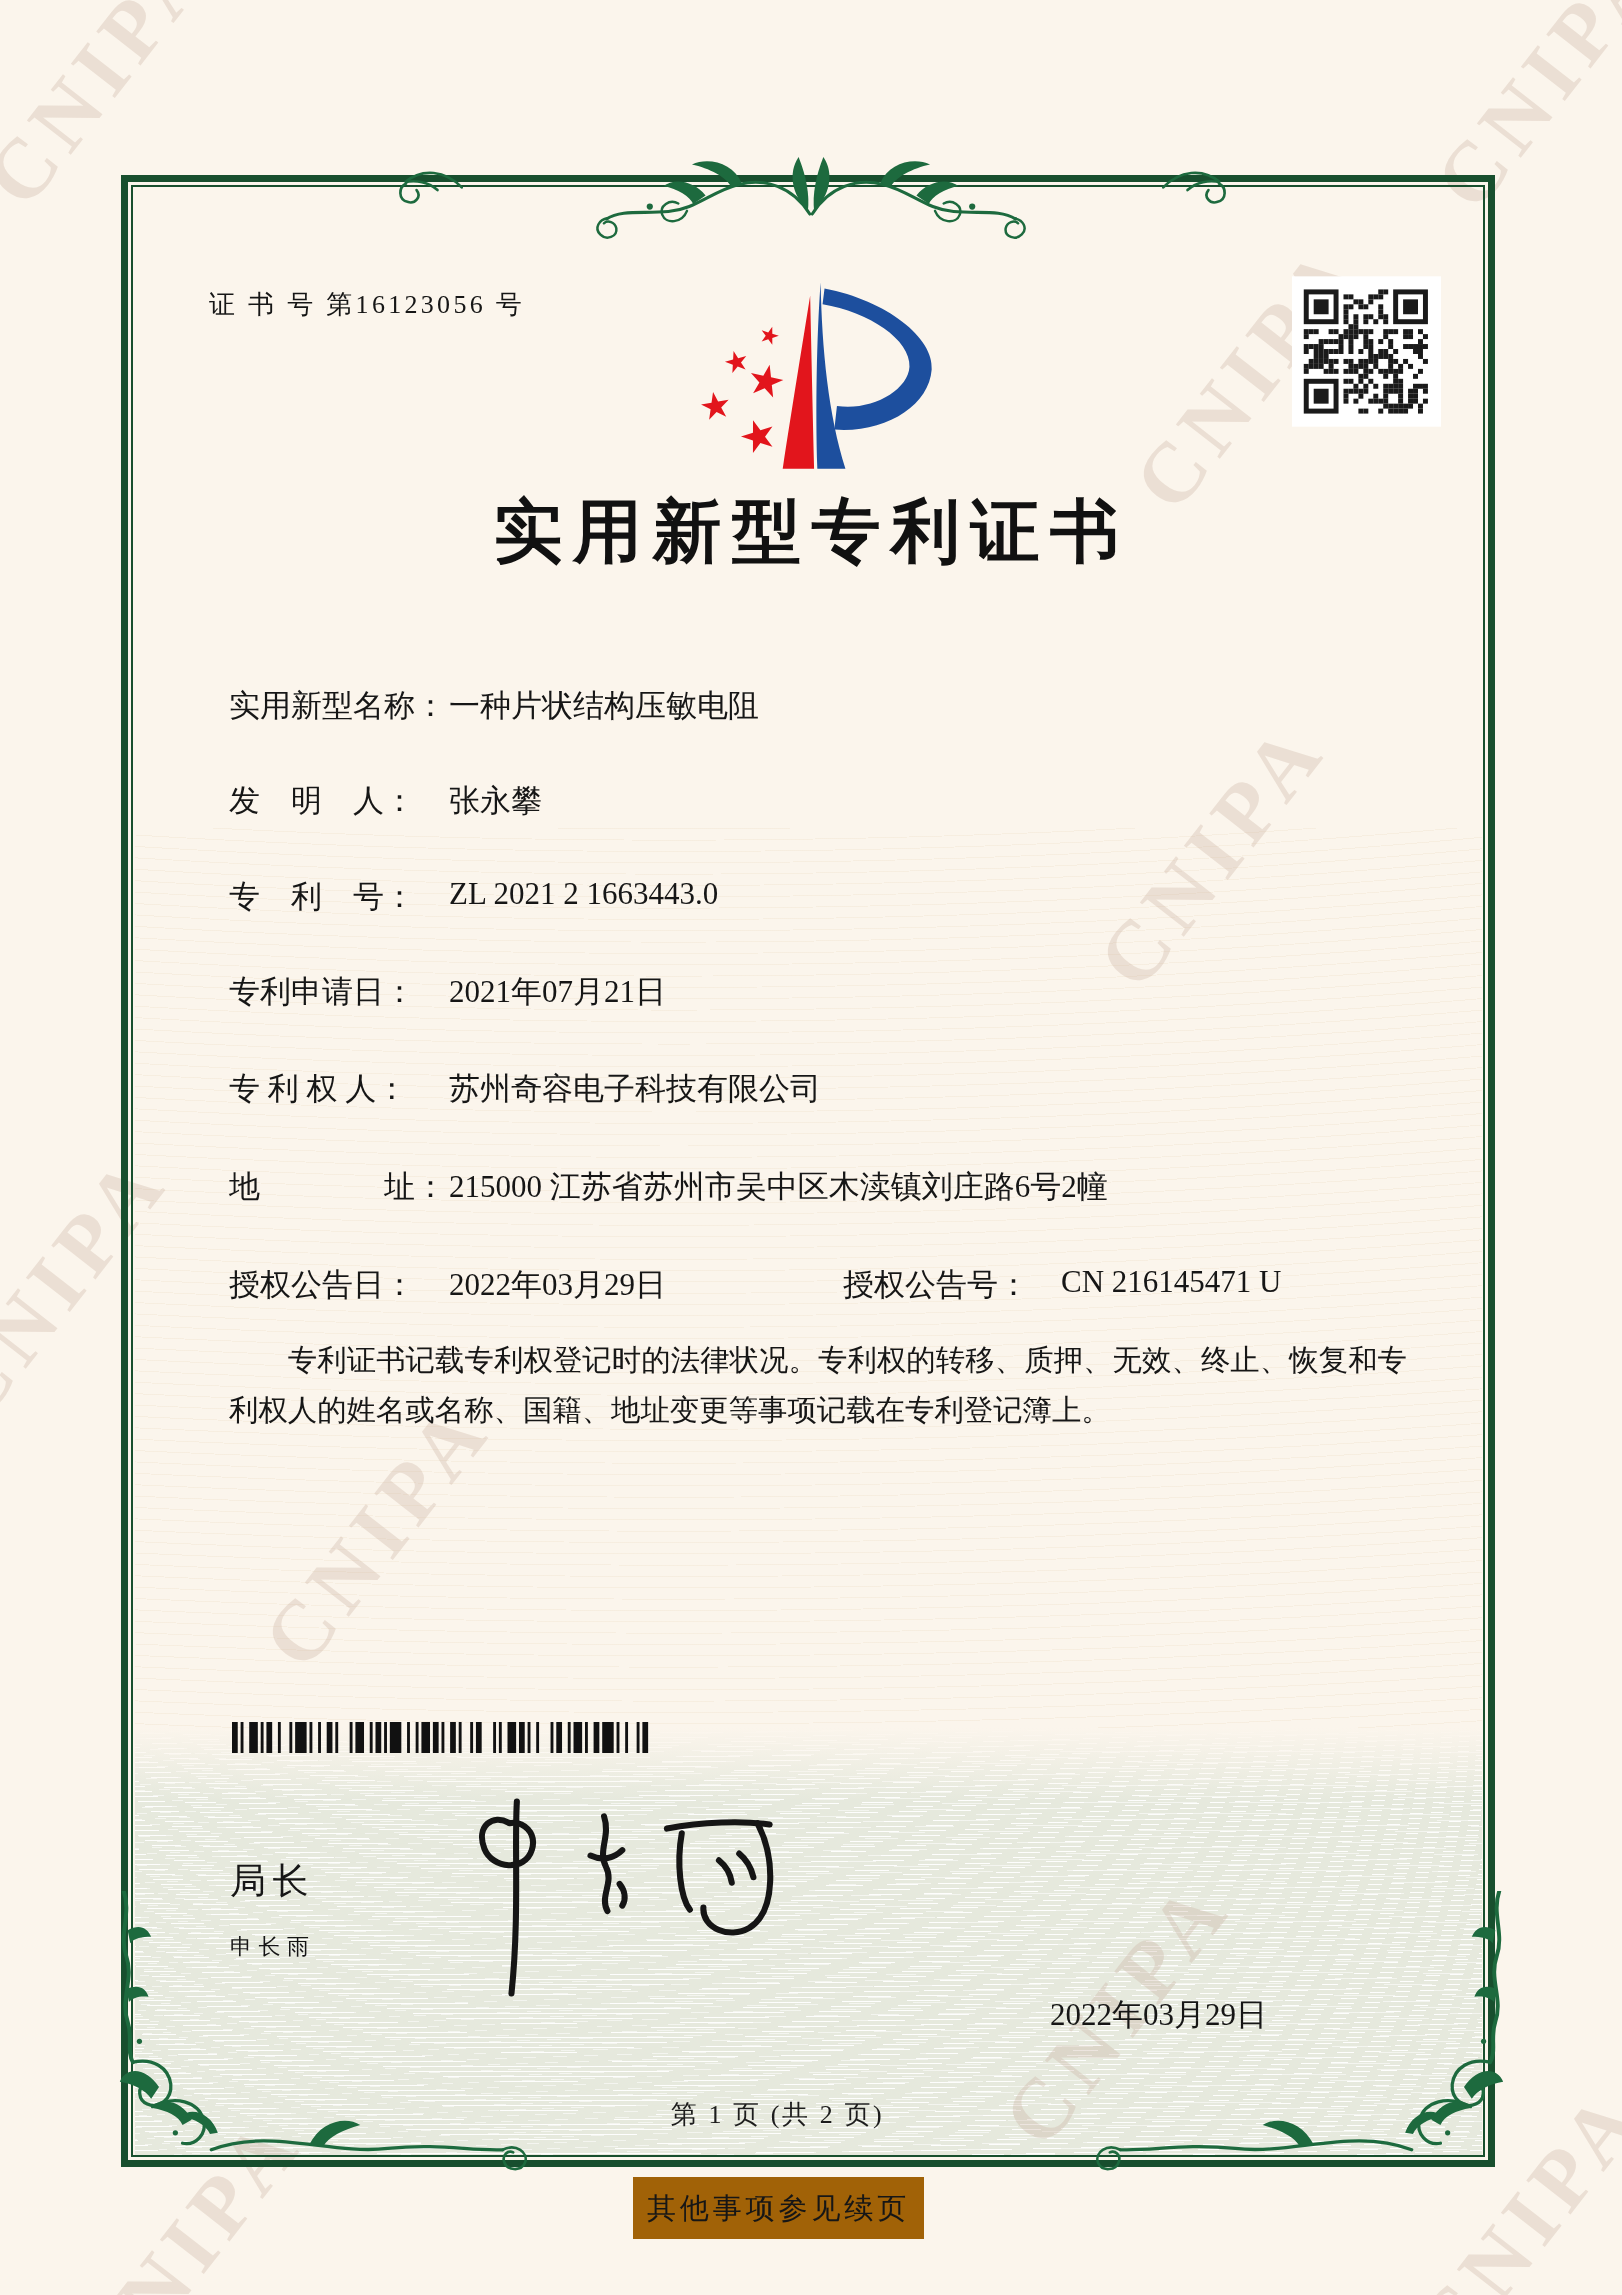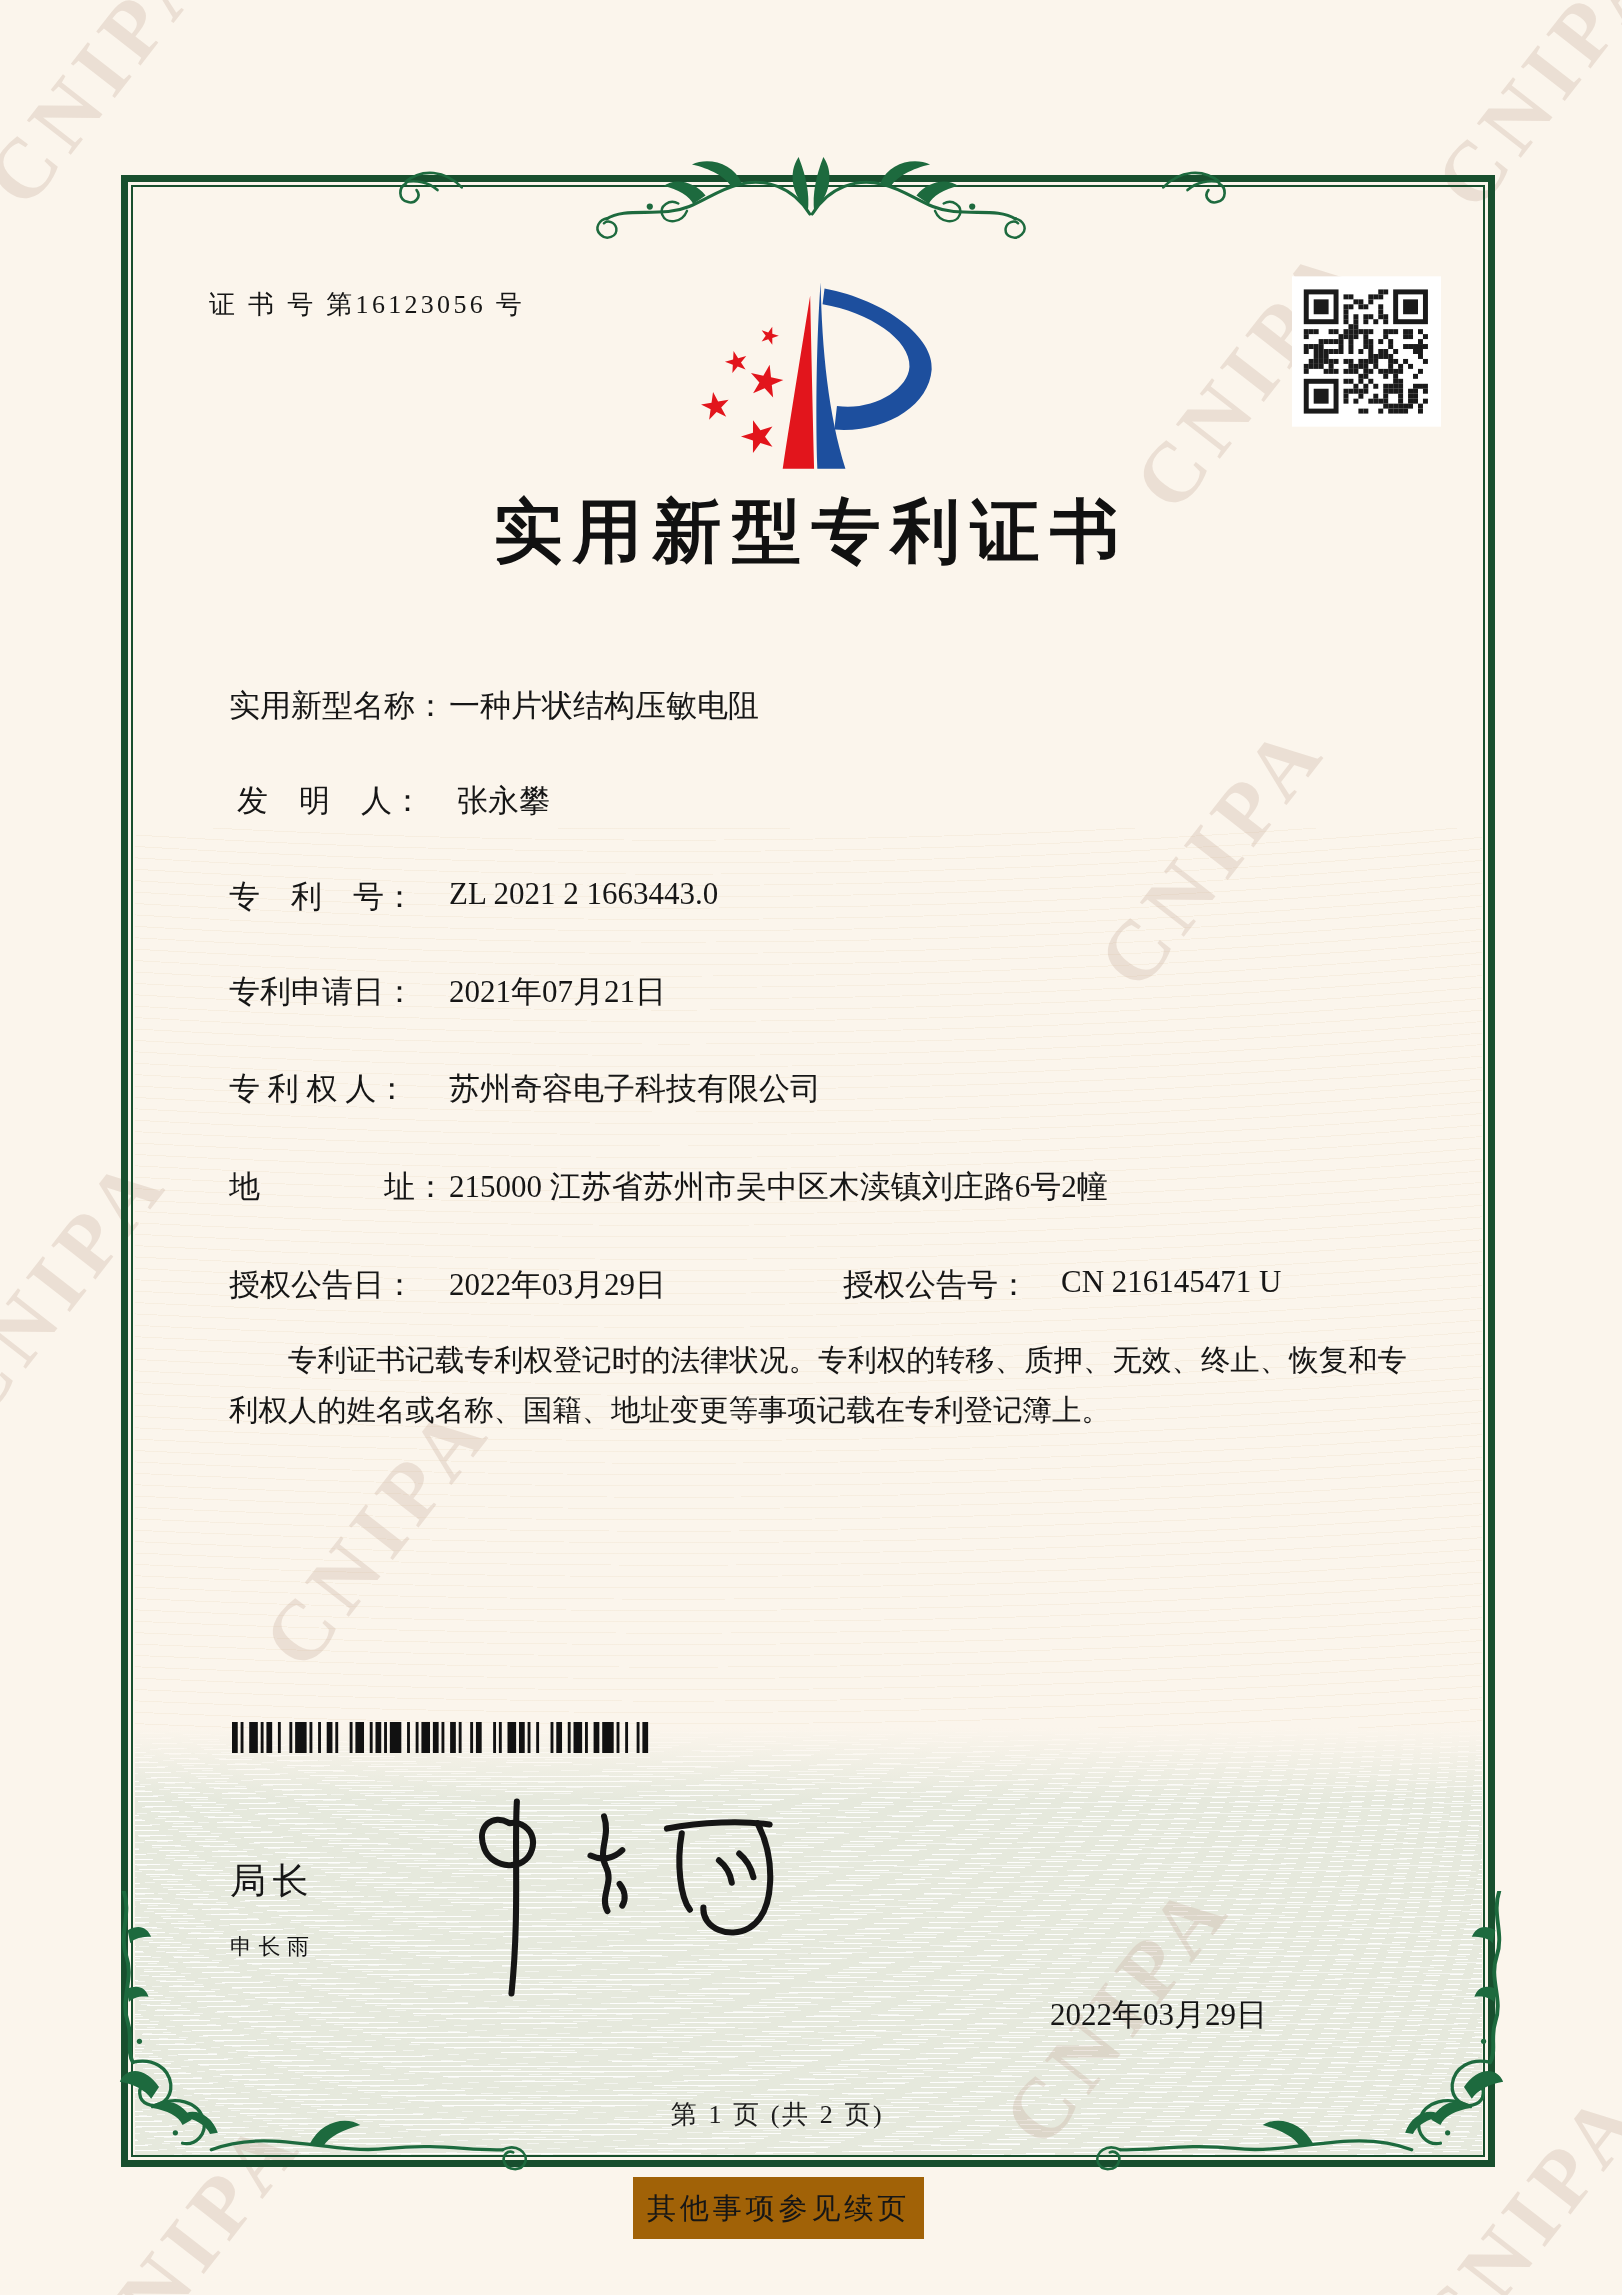--- a/index.html
+++ b/index.html
@@ -57,21 +57,21 @@
   .logo{position:absolute; left:700px; top:278px; width:236px; height:196px;}
   .qr{position:absolute; left:1292px; top:276px; width:149px; height:151px;}
   .title{
     position:absolute; left:50%; transform:translateX(-50%); top:486px;
     font-size:69px; font-weight:700; letter-spacing:10.5px; white-space:nowrap; color:#111;
   }
   .field-row{position:absolute; left:229px; font-size:31px; white-space:nowrap;}
   .field-row .fv{position:absolute; left:220px; top:0; white-space:nowrap;}
   .field-row .fl2{position:absolute; left:614px; top:0; white-space:nowrap;}
   .field-row .fv2{position:absolute; left:832px; top:0; white-space:nowrap;}
-  .r1{top:685px;} .r2{top:780px;margin-left:8px;} .r3{top:876px;} .r4{top:971px;}
+  .r1{top:685px;} .r2{top:780px;} .r3{top:876px;} .r4{top:971px;}
   .r5{top:1068px;} .r6{top:1166px;} .r7{top:1264px;}
   .body-text{
     position:absolute; left:229px; top:1335px; width:1178px;
     font-size:29.4px; line-height:50px; text-align:justify;
   }
   .body-text p{margin:0; text-indent:2em;}
   .barcode{position:absolute; left:232px; top:1722px; width:419px; height:31px;}
   .signer-title{
     position:absolute; left:230px; top:1857px; font-size:36px; letter-spacing:6.5px;
     font-family:"Liberation Sans","DejaVu Sans",sans-serif;

